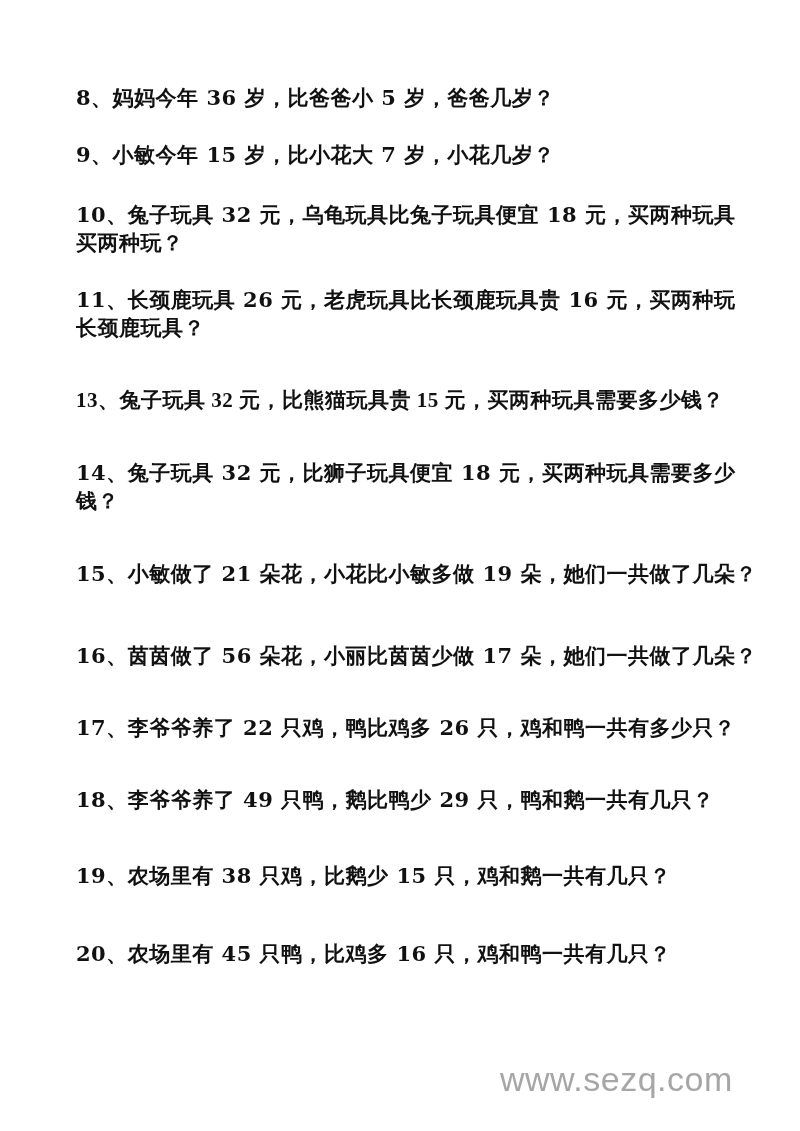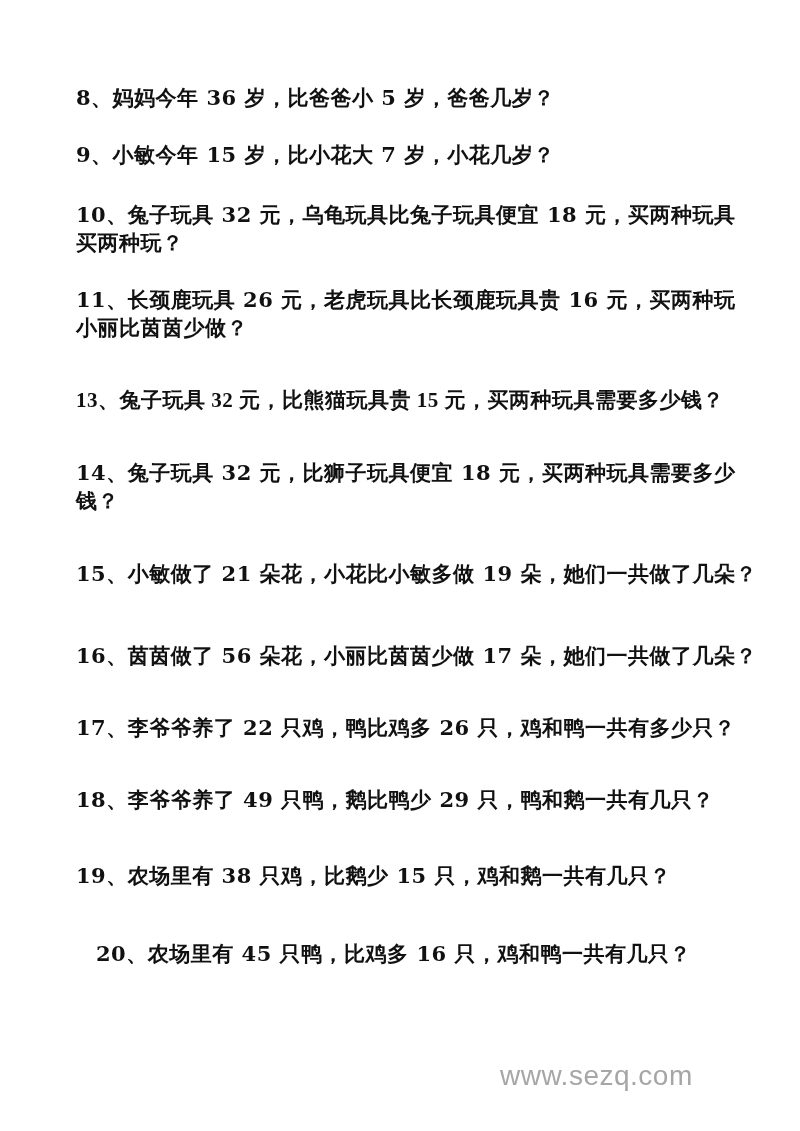--- a/index.html
+++ b/index.html
@@ -33,21 +33,21 @@
     }
     .problem .line {
       display: block;
       white-space: nowrap;
     }
     .watermark {
       position: absolute;
       left: 500px;
       top: 1060px;
       font-family: "Liberation Sans", "DejaVu Sans", sans-serif;
-      font-size: 28px;
+      font-size: 34px;
       color: #a6a6a6;
       letter-spacing: 0.5px;
     }
   </style>
 </head>
 <body>
 
 <div class="page">
 
   <div class="problem" style="top:84px;">
@@ -58,21 +58,21 @@
     <span class="line">9、小敏今年 15 岁，比小花大 7 岁，小花几岁？</span>
   </div>
 
   <div class="problem" style="top:201px;">
     <span class="line">10、兔子玩具 32 元，乌龟玩具比兔子玩具便宜 18 元，买两种玩具</span>
     <span class="line">买两种玩？</span>
   </div>
 
   <div class="problem" style="top:286px;">
     <span class="line">11、长颈鹿玩具 26 元，老虎玩具比长颈鹿玩具贵 16 元，买两种玩</span>
-    <span class="line">小丽比茵茵少做？</span>
+    <span class="line">长颈鹿玩具？</span>
   </div>
 
   <div class="problem" style="top:386px;font-family:Liberation Serif, serif;">
     <span class="line">13、兔子玩具 32 元，比熊猫玩具贵 15 元，买两种玩具需要多少钱？</span>
   </div>
 
   <div class="problem" style="top:459px;">
     <span class="line">14、兔子玩具 32 元，比狮子玩具便宜 18 元，买两种玩具需要多少</span>
     <span class="line">钱？</span>
   </div>
@@ -90,19 +90,19 @@
   </div>
 
   <div class="problem" style="top:786px;">
     <span class="line">18、李爷爷养了  49 只鸭，鹅比鸭少 29 只，鸭和鹅一共有几只？</span>
   </div>
 
   <div class="problem" style="top:862px;">
     <span class="line">19、农场里有 38 只鸡，比鹅少 15 只，鸡和鹅一共有几只？</span>
   </div>
 
-  <div class="problem" style="top:940px;margin-left:20px;">
+  <div class="problem" style="top:940px;">
     <span class="line">20、农场里有 45 只鸭，比鸡多 16 只，鸡和鸭一共有几只？</span>
   </div>
 
   <div class="watermark">www.sezq.com</div>
 
 </div>
 
 </body></html>

